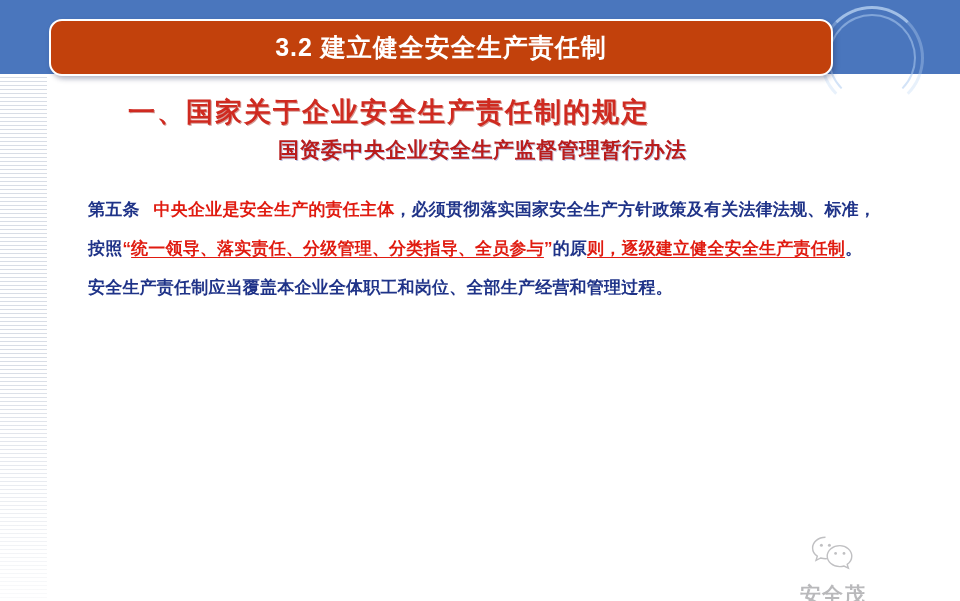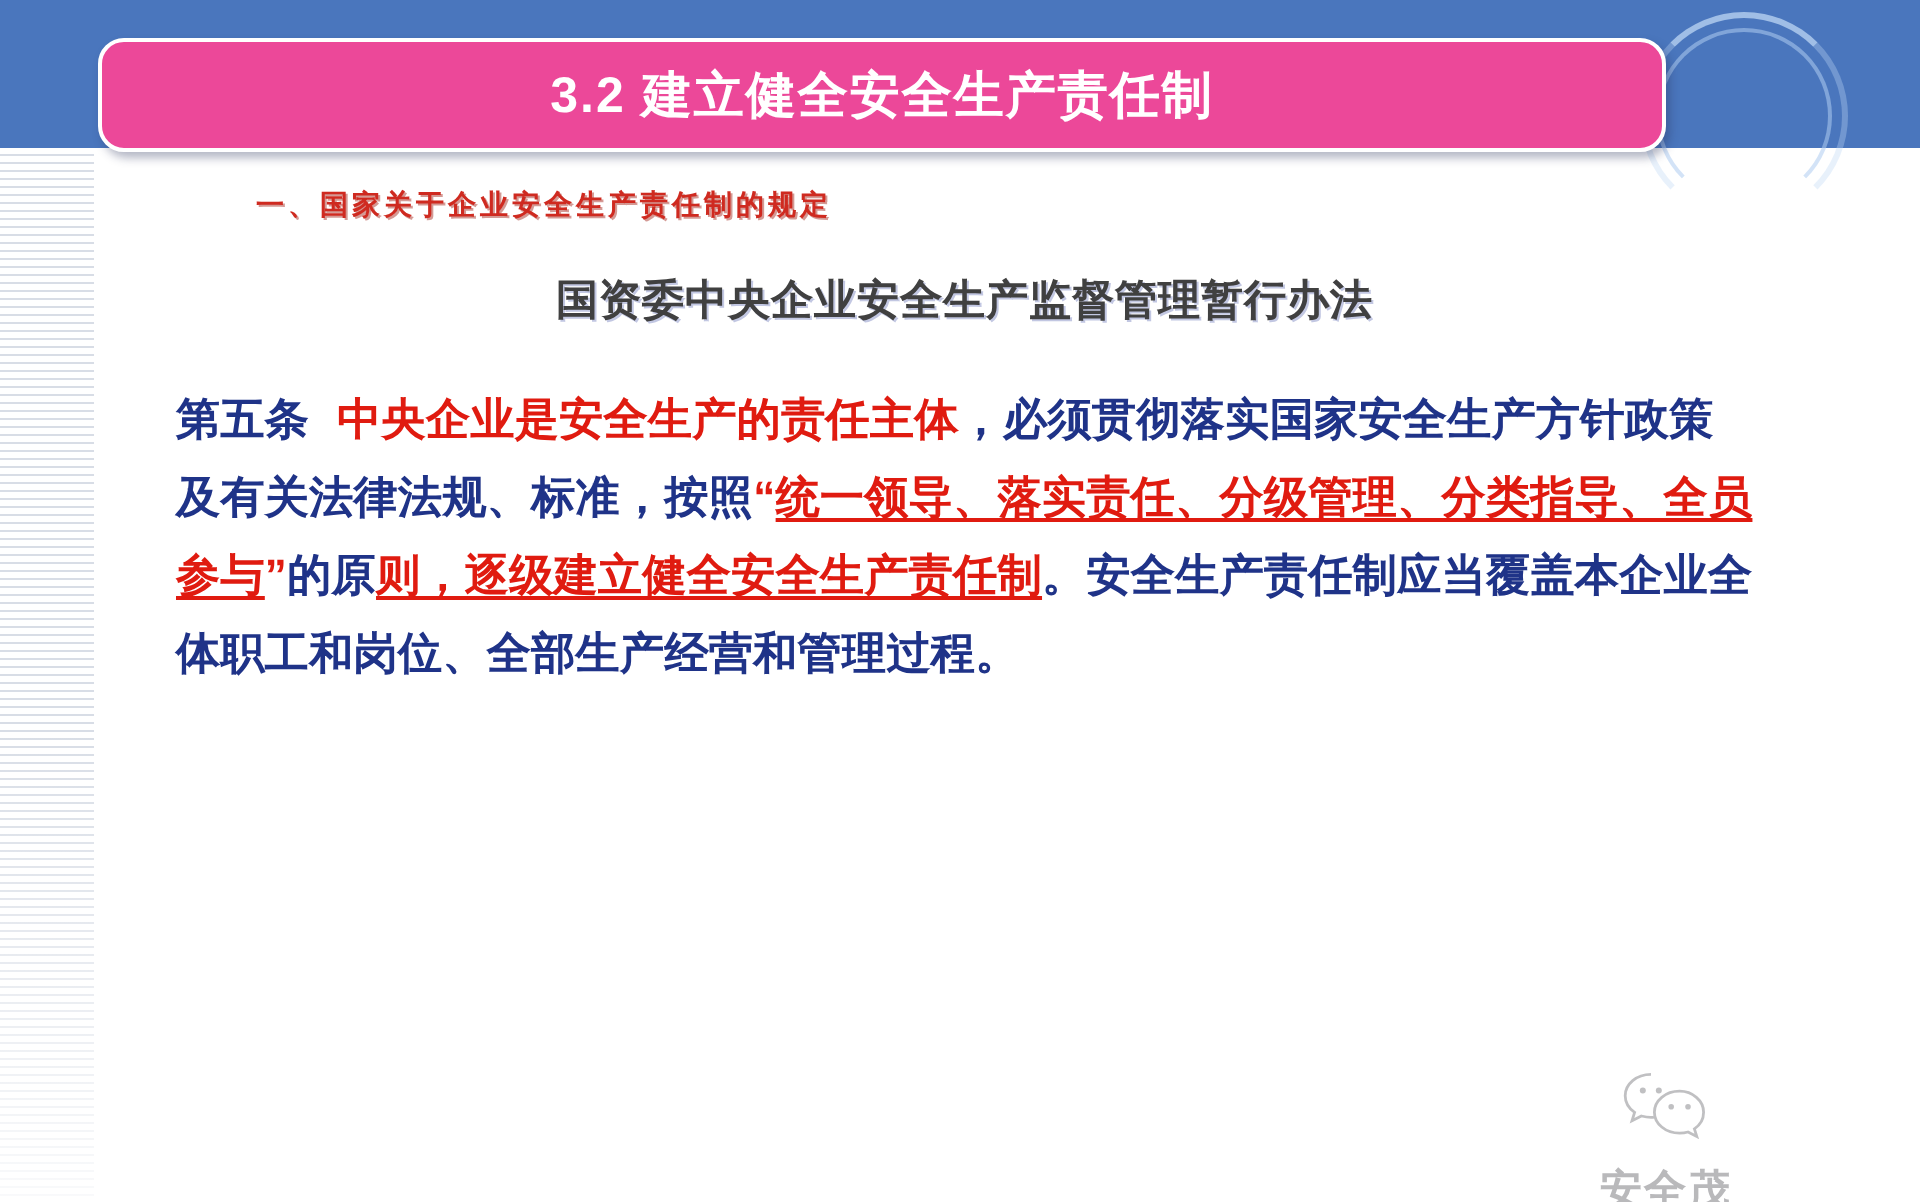--- a/index.html
+++ b/index.html
@@ -74,21 +74,21 @@
     background: linear-gradient(to bottom, rgba(255,255,255,0) 55%, rgba(255,255,255,0.85) 100%);
   }
 
   
   .title-box {
     position: absolute;
     left: 49px;
     top: 19px;
     width: 784px;
     height: 57px;
-    background: #ec4899;
+    background: #c2410c;
     border: 2px solid #ffffff;
     border-radius: 13px;
     box-sizing: border-box;
     box-shadow: 2px 3px 5px rgba(40, 50, 90, 0.35);
     display: flex;
     align-items: center;
     justify-content: center;
   }
   .title-text {
     color: #ffffff;
@@ -96,48 +96,48 @@
     font-weight: bold;
     letter-spacing: 1px;
     white-space: nowrap;
   }
 
   
   .heading-red {
     position: absolute;
     left: 128px;
     top: 94px;
-    font-size: 14px;
+    font-size: 27px;
     font-weight: bold;
     color: #cf2a20;
     letter-spacing: 2px;
     text-shadow: 1px 1px 0 rgba(160, 30, 20, 0.45);
     white-space: nowrap;
   }
   .heading-blue {
     position: absolute;
     left: 278px;
     top: 136px;
     font-size: 21px;
     font-weight: bold;
-    color: #404040;
+    color: #b91c1c;
     letter-spacing: 0.5px;
     text-shadow: 1px 1px 0 rgba(120, 130, 190, 0.45);
     white-space: nowrap;
   }
 
   
   .body-area {
     position: absolute;
     left: 88px;
     top: 190px;
     width: 790px;
   }
   .para {
-    font-size: 22px;
+    font-size: 17px;
     font-weight: bold;
     line-height: 39px;
     letter-spacing: 0.2px;
   }
   .para + .para {
     margin-top: 38px;
   }
   .t-navy  { color: #1f3388; }
   .t-red   { color: #e01b10; }
   .t-dred  { color: #b02018; }

